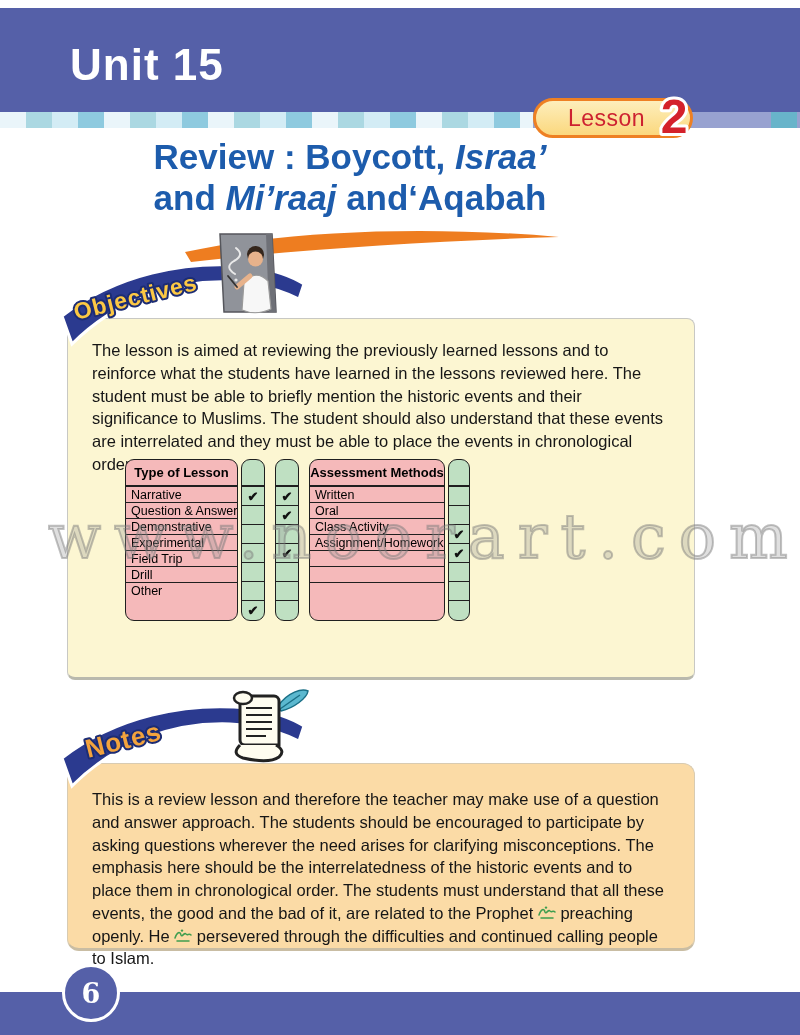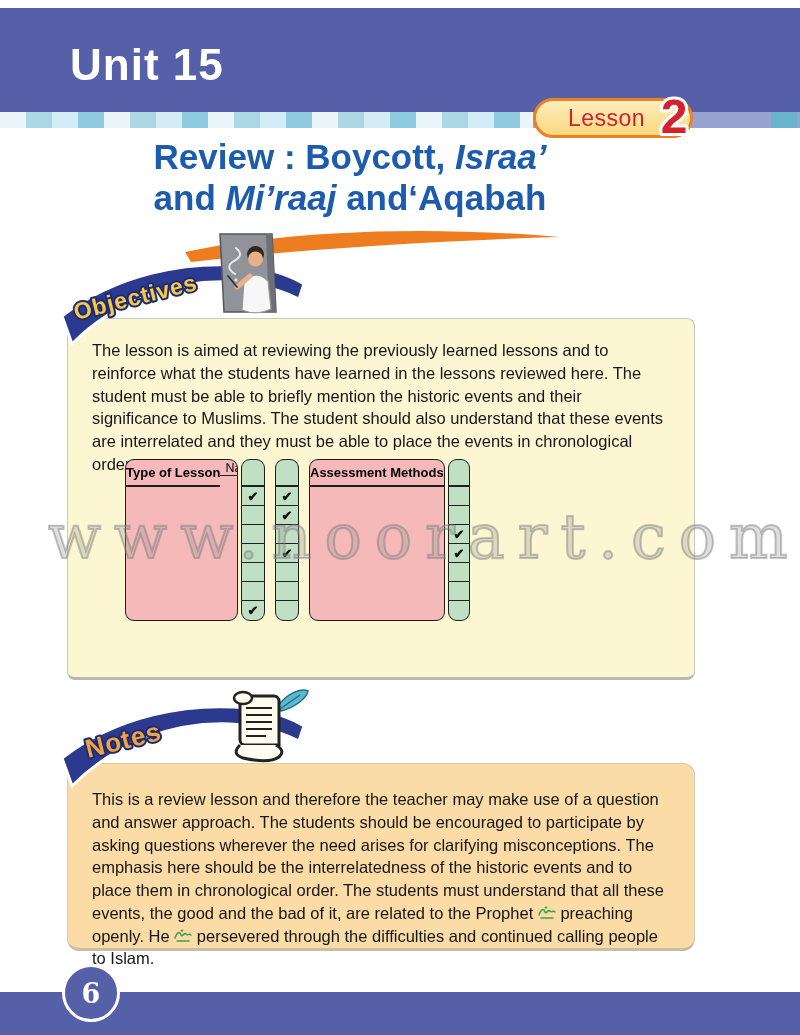--- a/index.html
+++ b/index.html
@@ -43,21 +43,21 @@
     background: #fbdba6; border: 1px solid #d8cbb2; border-bottom: 3px solid #c9bda3; border-radius: 12px; z-index: 1; }
   .panel-text { position: absolute; left: 24px; top: 20px; width: 578px;
     font-size: 16.5px; line-height: 1.38; color: #161616; }
   .notes-panel .panel-text { top: 24px; }
 
   
   .lesson-table { position: absolute; left: 125px; top: 451px; display: flex; z-index: 2; }
   .tgroup { display: flex; gap: 3px; margin-right: 10px; }
   .tgroup:last-child { margin-right: 0; }
   .tcol { border: 1.6px solid #1f1f1f; border-radius: 9px; overflow: hidden;
-    background: #f5b9ba; display: flex; flex-direction: row; }
+    background: #f5b9ba; display: flex; flex-direction: column; }
   .gcol { border: 1.6px solid #1f1f1f; border-radius: 9px; overflow: hidden;
     background: #bfe0c2; display: flex; flex-direction: column; }
   .th { height: 27px; flex: none; display: flex; align-items: center; justify-content: center;
     font-weight: bold; font-size: 13px; border-bottom: 2px solid #1f1f1f; white-space: nowrap; }
   .td { height: 16px; flex: none; display: flex; align-items: center; padding: 0 5px;
     font-size: 12.5px; border-bottom: 1.4px solid #1f1f1f; white-space: nowrap; overflow: hidden; }
   .td:last-child { border-bottom: none; }
   .gc { height: 19px; flex: none; display: flex; align-items: center; justify-content: center;
     font-size: 13px; font-weight: bold; color: #111; border-bottom: 1.4px solid #1f1f1f; }
   .gc.gh { height: 27px; border-bottom: 2px solid #1f1f1f; }

